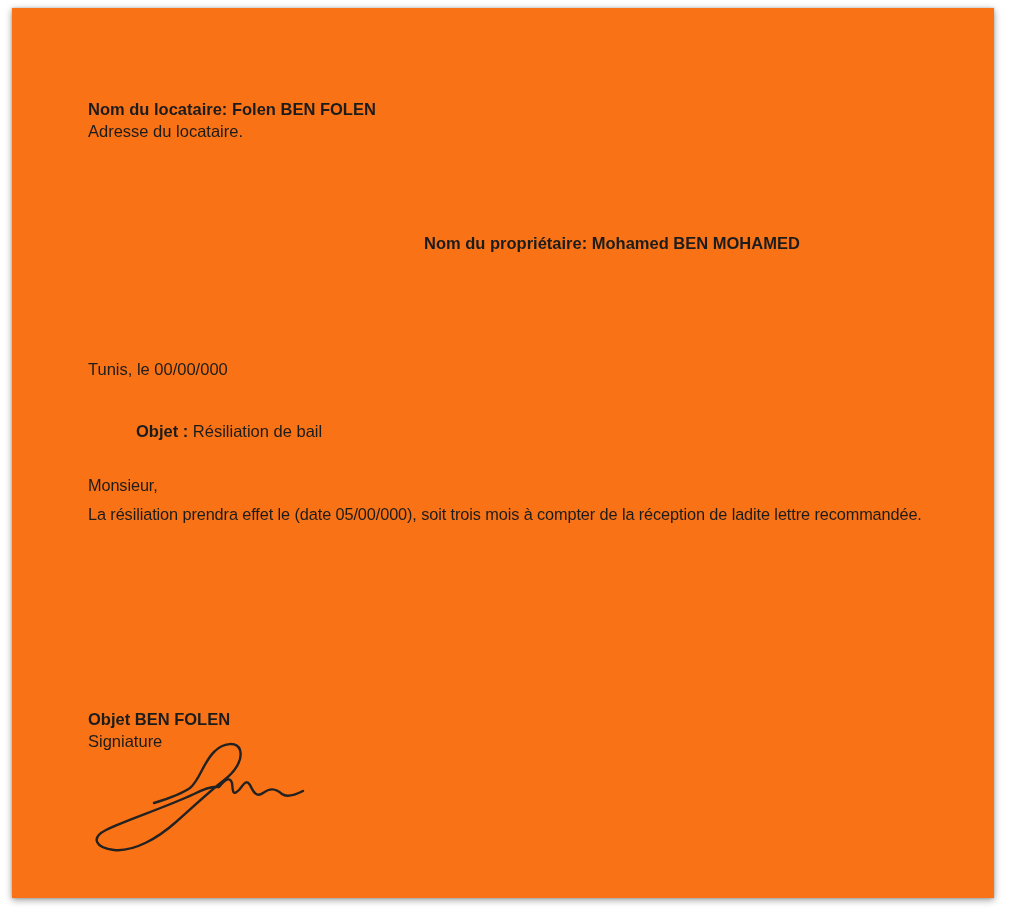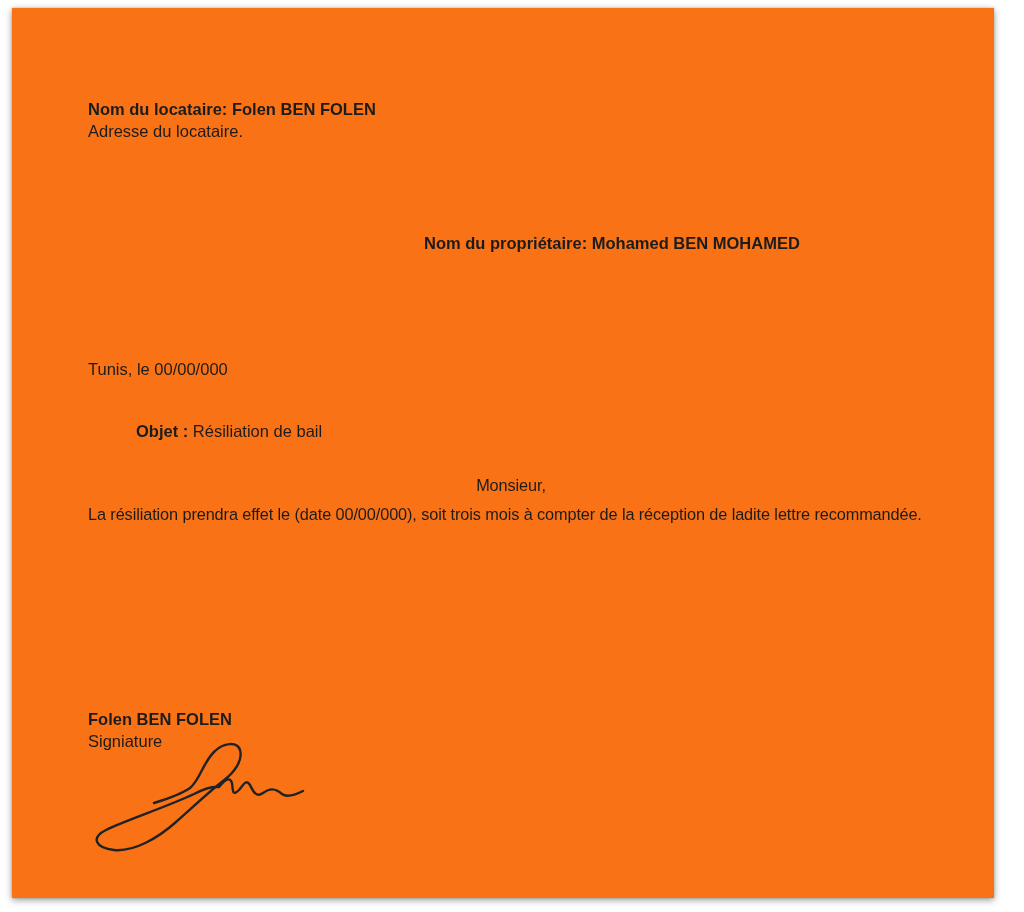--- a/index.html
+++ b/index.html
@@ -39,21 +39,21 @@
     width: 846px;
     font-size: 16.3px;
     line-height: 28px;
     letter-spacing: -0.1px;
     color: #1c1c1c;
   }
   .body-text p {
     margin: 0 0 1px 0;
     text-align: justify;
   }
-  .body-text p.no-justify { text-align: center; }
+  .body-text p.no-justify { text-align: left; }
   .signer-block { left: 76px; top: 700px; }
   .signature-svg { left: 70px; top: 732px; }
 </style>
 </head>
 <body>
 
 <div class="page">
 
   <div class="abs txt tenant-block">
     <div class="bold">Nom du locataire: Folen BEN FOLEN</div>
@@ -65,25 +65,25 @@
   </div>
 
   <div class="abs txt dateline">Tunis, le 00/00/000</div>
 
   <div class="abs txt subject-line">
     <span class="bold">Objet :</span><span> Résiliation de bail</span>
   </div>
 
   <div class="abs body-text">
     <p class="no-justify">Monsieur,</p>
-    <p>La résiliation prendra effet le (date 00/00/000), soit trois mois à compter de la réception de ladite lettre recommandée.</p>
+    <p>La résiliation prendra effet le (date 05/00/000), soit trois mois à compter de la réception de ladite lettre recommandée.</p>
   </div>
 
   <div class="abs txt signer-block">
-    <div class="bold">Folen BEN FOLEN</div>
+    <div class="bold">Objet BEN FOLEN</div>
     <div>Signiature</div>
   </div>
 
   <svg class="abs signature-svg" width="240" height="140" viewBox="0 0 240 140" fill="none">
     <path d="M 72,63
              C 85,59 98,55 108,48
              C 118,40 121,22 133,11
              C 141,3 155,1 158,10
              C 161,20 153,32 141,41
              C 128,51 112,66 94,82

